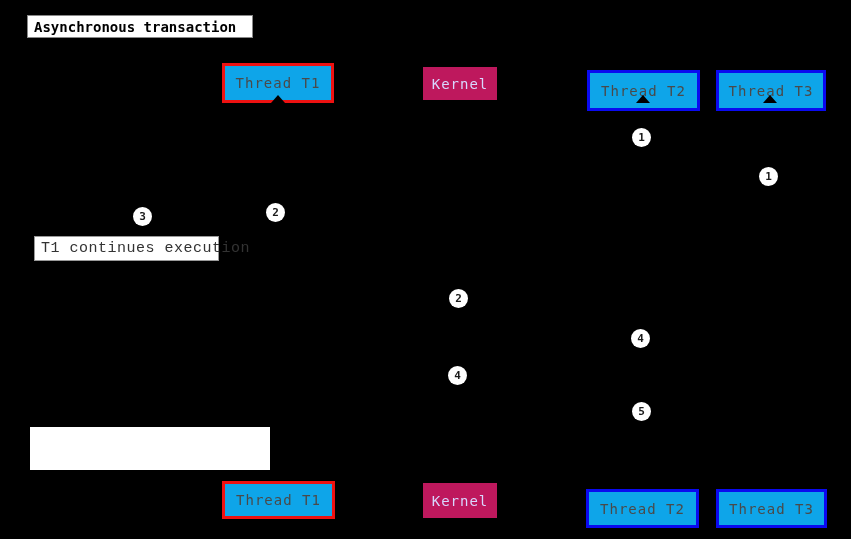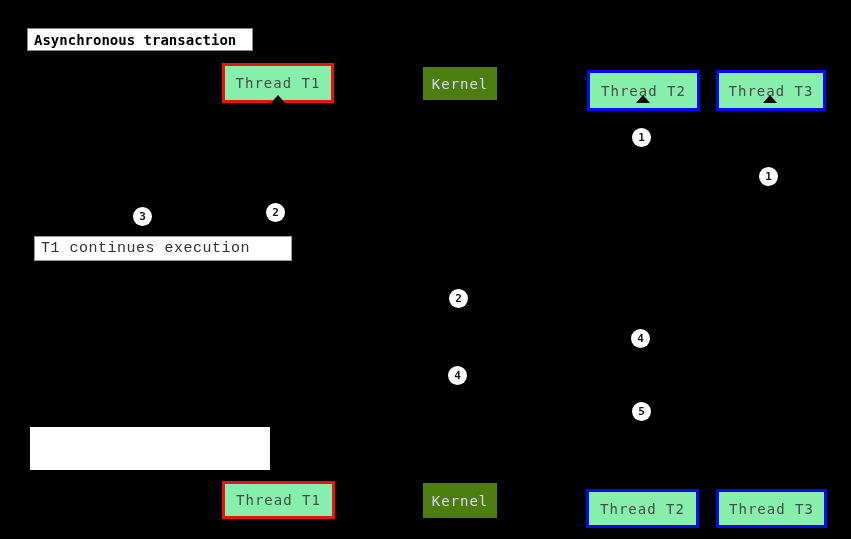--- a/index.html
+++ b/index.html
@@ -10,53 +10,53 @@
   .stage {
     position: relative;
     width: 851px;
     height: 539px;
     background: #000000;
     overflow: hidden;
     font-family: "DejaVu Sans Mono", monospace;
   }
   .title-box {
     position: absolute;
-    left: 27px; top: 28px;
+    left: 27px; top: 15px;
     width: 226px; height: 23px;
     background: #ffffff;
     border: 1px solid #888888;
     box-sizing: border-box;
     display: flex; align-items: center;
     padding-left: 6px;
     font-size: 14px; font-weight: bold;
     color: #000000;
     white-space: nowrap;
   }
   .actor {
     position: absolute;
-    background: #86efac;
+    background: #0ea5e9;
     box-sizing: border-box;
     display: flex; align-items: center; justify-content: center;
     font-size: 14px;
     color: #4a4a4a;
     white-space: nowrap;
     letter-spacing: 1px;
   }
   .actor.red-border  { border: 3px solid #ee1111; }
   .actor.blue-border { border: 3px solid #0a0af0; margin-top: 8px; }
   .actor.kernel {
-    background: #4d7c0f;
+    background: #be185d;
     color: #d8d8ff;
     border: none;
     letter-spacing: 1px;
   }
   .note {
     position: absolute;
     left: 34px; top: 236px;
-    width: 258px; height: 25px;
+    width: 185px; height: 25px;
     background: #ffffff;
     border: 1px solid #999999;
     box-sizing: border-box;
     display: flex; align-items: center;
     padding-left: 6px;
     font-family: "Liberation Mono", monospace;
     font-size: 15px;
     color: #333333;
     letter-spacing: 0.5px;
     white-space: nowrap;

